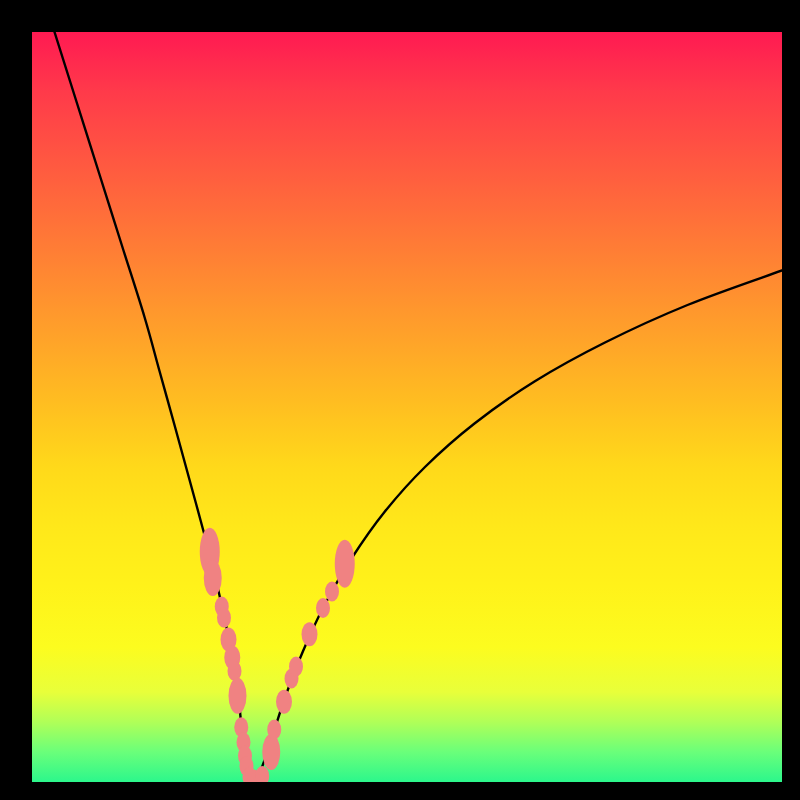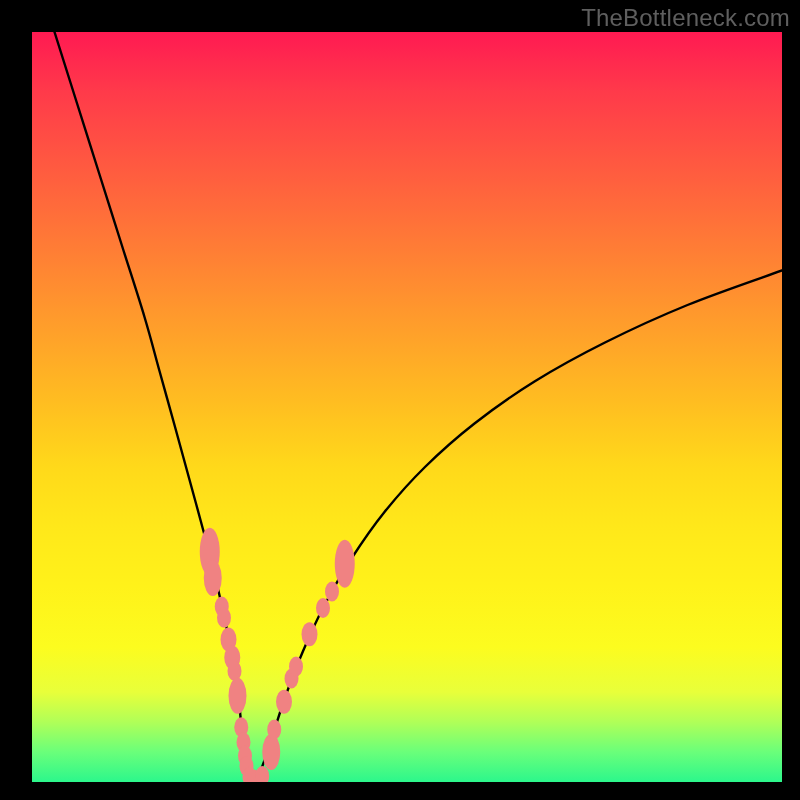--- a/index.html
+++ b/index.html
@@ -68,21 +68,20 @@
   }
   .marker {
     fill: #f08282;
     stroke: none;
   }
 </style>
 </head>
 <body>
 
 <div class="frame">
-  <div class="watermark">TheBottleneck.com</div>
   <div class="plot-area">
     <svg class="curve" viewBox="0 0 750 750" preserveAspectRatio="none">
       <path id="left-branch-path" class="curve-path" d="M 22.50 0.00 C 26.55 12.82, 36.90 45.60, 45.00 71.25 C 53.10 96.90, 59.40 116.85, 67.50 142.50 C 75.60 168.15, 81.90 188.10, 90.00 213.75 C 98.10 239.40, 105.75 262.45, 112.50 285.00 C 119.25 307.55, 122.10 319.56, 127.50 339.00 C 132.90 358.44, 137.10 373.43, 142.50 393.00 C 147.90 412.57, 152.78 430.47, 157.50 447.75 C 162.22 465.03, 164.70 473.88, 168.75 489.00 C 172.80 504.12, 176.35 517.17, 180.00 531.75 C 183.65 546.33, 186.03 556.77, 189.00 570.00 C 191.97 583.23, 194.07 592.83, 196.50 605.25 C 198.93 617.67, 200.61 627.25, 202.50 639.00 C 204.39 650.75, 205.65 659.43, 207.00 670.50 C 208.35 681.57, 208.92 690.24, 210.00 700.50 C 211.08 710.76, 211.78 719.67, 213.00 727.50 C 214.21 735.33, 215.26 740.02, 216.75 744.00 C 218.23 747.98, 220.44 748.61, 221.25 749.63"></path>
       <path id="right-branch-path" class="curve-path" d="M 221.25 749.63 C 222.33 748.21, 224.96 746.41, 227.25 741.75 C 229.54 737.09, 231.16 731.99, 234.00 723.75 C 236.84 715.51, 239.22 707.48, 243.00 696.00 C 246.78 684.52, 249.87 674.04, 255.00 660.00 C 260.13 645.96, 264.75 633.66, 271.50 618.00 C 278.25 602.34, 283.86 589.47, 292.50 573.00 C 301.14 556.53, 308.70 543.24, 319.50 526.50 C 330.30 509.76, 339.27 496.47, 352.50 480.00 C 365.73 463.53, 376.80 450.93, 393.00 435.00 C 409.20 419.07, 422.79 406.89, 442.50 391.50 C 462.21 376.11, 479.01 364.08, 502.50 349.50 C 525.99 334.92, 545.46 324.27, 573.00 310.50 C 600.54 296.73, 623.64 285.96, 655.50 273.00 C 687.36 260.04, 732.99 244.71, 750.00 238.50"></path>
       <g id="markers-group">
           <ellipse cx="177.75" cy="519.75" rx="10" ry="24" class="marker"></ellipse>
           <ellipse cx="180.75" cy="546.00" rx="9" ry="18" class="marker"></ellipse>
           <ellipse cx="189.75" cy="574.50" rx="7" ry="10" class="marker"></ellipse>
           <ellipse cx="192.00" cy="585.75" rx="7" ry="10" class="marker"></ellipse>
           <ellipse cx="196.50" cy="607.50" rx="8" ry="12" class="marker"></ellipse>

